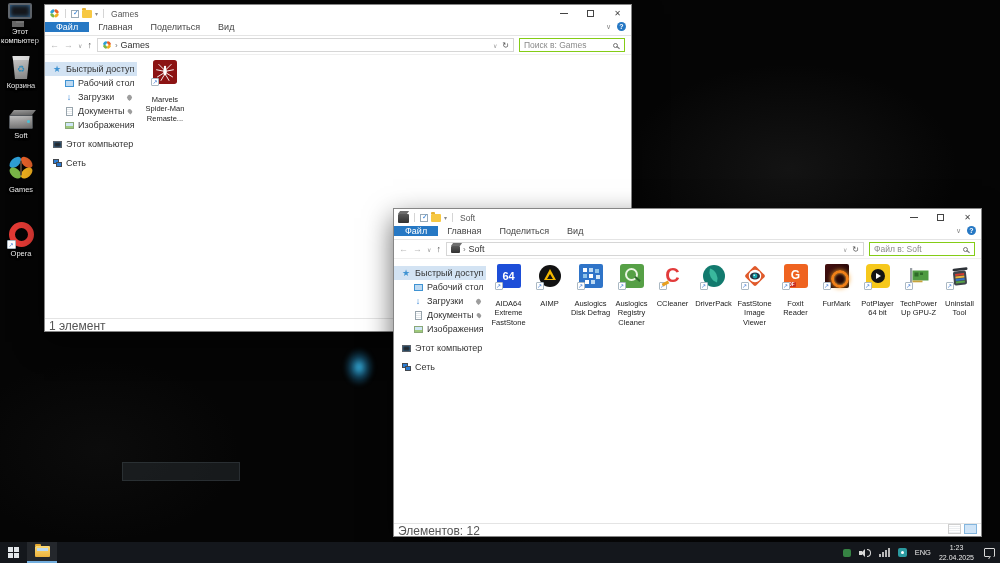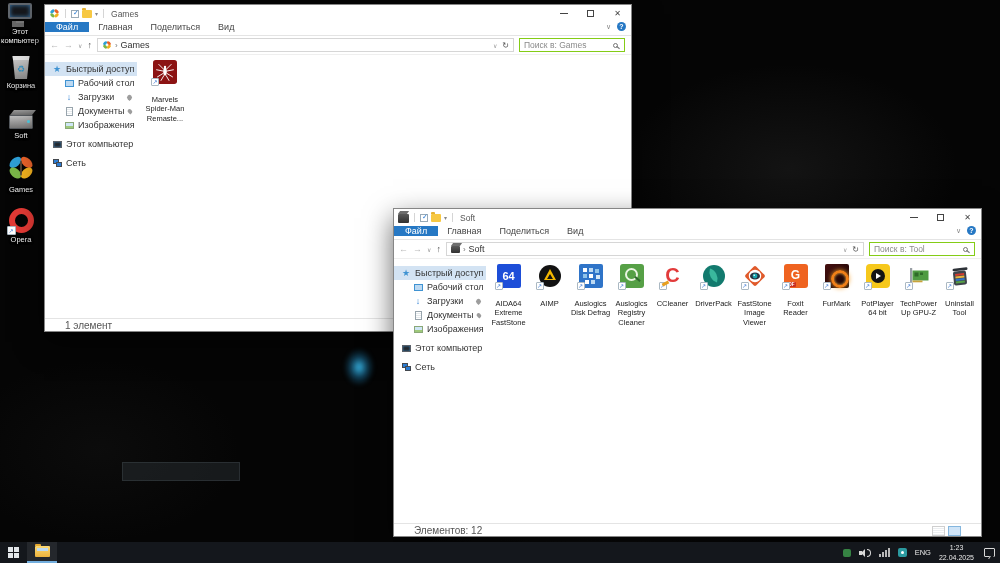--- a/index.html
+++ b/index.html
@@ -81,21 +81,21 @@
 .i-pic{width:9px;height:7px;border:1px solid #8aa878;background:linear-gradient(#cfe6f7 55%,#9fc97a 55%)}
 .i-pc{width:9px;height:7px;background:#23272d;border:1px solid #5a6068;box-shadow:inset 0 0 2px #3f93d2}
 .i-net{width:9px;height:8px;position:relative}
 .i-net::before,.i-net::after{content:"";position:absolute;width:4px;height:3px;background:#2b7cd3;border:1px solid #44484e}
 .i-net::before{left:0;top:0}.i-net::after{right:0;bottom:0}
 .files{flex:1;padding:5px 0 0 2px}
 .files-row{display:flex;align-items:flex-start}
 .fitem{width:41px;display:flex;flex-direction:column;align-items:center;gap:11px}
 .fitem.wide{width:52px}
 .flbl{font-size:7.5px;line-height:1.25;text-align:center;color:#222;overflow-wrap:anywhere}
-.status{height:13px;border-top:1px solid #e4e4e4;display:flex;align-items:flex-end;padding:0 20px;font-size:10px;color:#555;flex:none}
+.status{height:13px;border-top:1px solid #e4e4e4;display:flex;align-items:flex-start;padding:0 4px;font-size:12px;color:#555;flex:none}
 .vtoggles{margin-left:auto;display:flex;gap:3px}
 .vt{width:13px;height:10px;border:1px solid #cfcfcf;background:repeating-linear-gradient(#fff,#fff 1px,#d8dde2 2px)}
 .vt.active{background:#cfe4f7;border-color:#84b6de}
 
 .fi{width:24px;height:24px;position:relative;flex:none}
 .fi-text{position:absolute;inset:0;display:flex;align-items:center;justify-content:center;font-weight:bold;color:#fff}
 .fi-aida{background:#1d4ed8;border-radius:2px}
 .fi-aida .fi-text{font-size:11px}
 .fi-aimp::before{content:"";position:absolute;inset:1px;border-radius:50%;background:#121212}
 .fi-aimp .tri{position:absolute;left:6px;top:5px;width:0;height:0;border-left:6px solid transparent;border-right:6px solid transparent;border-bottom:11px solid #f5b800}
@@ -171,21 +171,21 @@
 <div class="dsk" style="left:0;top:153px">
   <svg class="bfly-lg" viewBox="0 0 24 24">
     <ellipse cx="7.5" cy="7.5" rx="5.5" ry="3.4" transform="rotate(-42 7.5 7.5)" fill="#2e9fd6"></ellipse>
     <ellipse cx="7.5" cy="16" rx="5.5" ry="3.4" transform="rotate(42 7.5 16)" fill="#7ab648"></ellipse>
     <ellipse cx="16.5" cy="7.5" rx="5.5" ry="3.4" transform="rotate(42 16.5 7.5)" fill="#e8622a"></ellipse>
     <ellipse cx="16.5" cy="16" rx="5.5" ry="3.4" transform="rotate(-42 16.5 16)" fill="#f2b11e"></ellipse>
     <rect x="11.3" y="6" width="1.4" height="12" rx="0.7" fill="#5a4a3a"></rect>
   </svg>
   <span class="lbl">Games</span>
 </div>
-<div class="dsk" style="left:0;top:208px">
+<div class="dsk" style="left:0;top:222px">
   <span style="position:relative">
     <span class="dico-opera" style="display:block"></span>
     <span class="shortcut-badge"></span>
   </span>
   <span class="lbl">Opera</span>
 </div>
 
 <div class="window" id="games-window">
   <div class="tbar">
     <div class="qat">
@@ -356,21 +356,21 @@
     <div class="addr">
       <span class="mini-drive" style="width:9px;height:7px;margin-top:1px"></span>
       <span class="chev">›</span>
       <span class="crumb">Soft</span>
       <span class="addr-end">
         <span class="dd">∨</span>
         <span class="refresh">↻</span>
       </span>
     </div>
     <div class="search">
-      <span class="ph">Поиск в: Tool</span>
+      <span class="ph">Файл в: Soft</span>
       <span class="mag"></span>
     </div>
   </div>
   <div class="wbody">
     <div class="sidebar">
       <div class="sbi sel">
           <span class="sb-ico i-star"></span>
           <span>Быстрый доступ</span>
         </div>
       <div class="sbi child">

